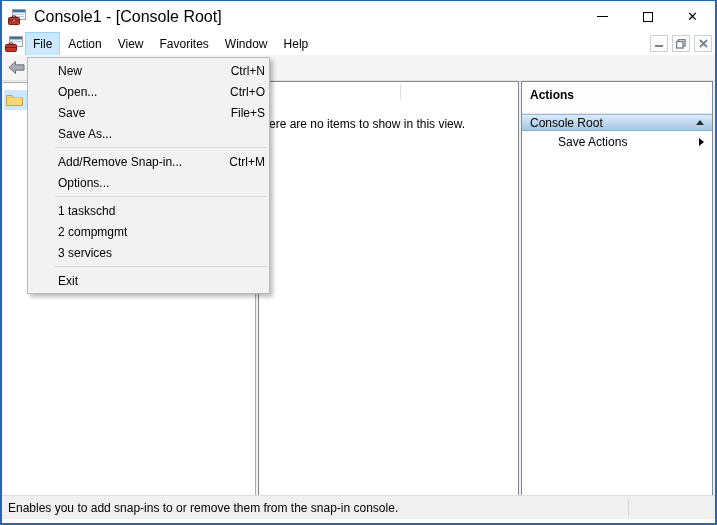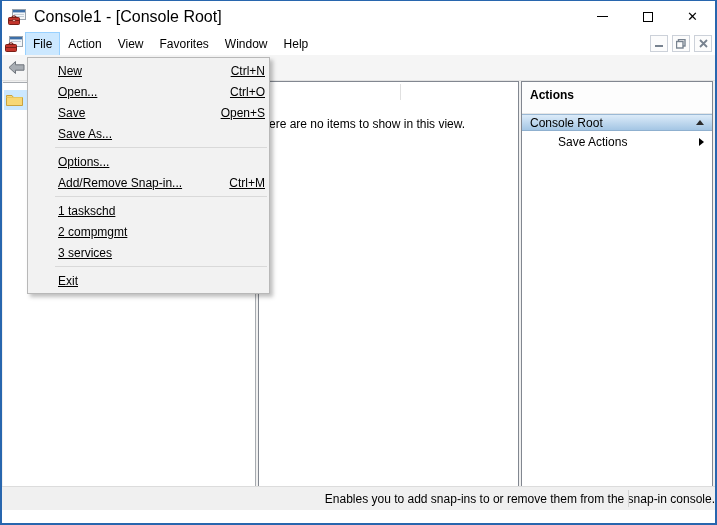--- a/index.html
+++ b/index.html
@@ -40,26 +40,26 @@
   .actions-panel { position:absolute; left:519px; top:0; width:192px; height:416px; background:#fff; border:1px solid #828790; }
   .actions-header { height:32px; line-height:26px; padding-left:8px; font-weight:bold; background:#fdfdfd; border-bottom:1px solid #e6e6e6; }
   .actions-group { height:17px; display:flex; align-items:center; padding:0 8px;
     background:linear-gradient(to bottom,#dcebf9,#a4c6e4); border-top:1px solid #9bb9d5; border-bottom:1px solid #8fb0cf; }
   .actions-group-label { flex:1; }
   .tri-up { width:0; height:0; border-left:4px solid transparent; border-right:4px solid transparent; border-bottom:5px solid #2b2b2b; }
   .more-actions { height:22px; display:flex; align-items:center; padding:0 8px 0 36px; background:#fff; }
   .more-actions-label { flex:1; }
   .tri-right { width:0; height:0; border-top:4px solid transparent; border-bottom:4px solid transparent; border-left:5px solid #000; }
   
-  .statusbar { position:absolute; left:0; right:0; bottom:13px; height:24px; background:#f0f0f0; border-top:1px solid #dcdcdc; display:flex; align-items:center;justify-content:flex-end; }
+  .statusbar { position:absolute; left:0; right:0; bottom:4px; height:24px; background:#f0f0f0; border-top:1px solid #dcdcdc; display:flex; align-items:center; }
   .status-text { margin-left:6px; }
   .status-divider { position:absolute; left:626px; top:3px; bottom:3px; width:1px; background:#d4d4d4; }
   
   .file-menu { position:absolute; left:25px; top:56px; width:243px; background:#f2f2f2;
-    border:1px solid #b8b8b8; box-shadow:3px 3px 4px rgba(0,0,0,0.25); padding:2px 0; z-index:10;text-decoration:underline; }
+    border:1px solid #b8b8b8; box-shadow:3px 3px 4px rgba(0,0,0,0.25); padding:2px 0; z-index:10; }
   .fm-item { height:21px; display:flex; align-items:center; cursor:default; }
   .fm-label { flex:1; padding-left:30px; }
   .fm-shortcut { padding-right:4px; text-align:right; }
   .fm-sep { border-top:1px solid #d9d9d9; margin:3px 2px 3px 27px; }
 </style>
 </head>
 <body>
 
 <div class="window">
 
@@ -176,35 +176,35 @@
       <div class="fm-item">
         <span class="fm-label">New</span>
         <span class="fm-shortcut">Ctrl+N</span>
       </div>
       <div class="fm-item">
         <span class="fm-label">Open...</span>
         <span class="fm-shortcut">Ctrl+O</span>
       </div>
       <div class="fm-item">
         <span class="fm-label">Save</span>
-        <span class="fm-shortcut">Open+S</span>
+        <span class="fm-shortcut">File+S</span>
       </div>
       <div class="fm-item">
         <span class="fm-label">Save As...</span>
         <span class="fm-shortcut"></span>
       </div>
       <div class="fm-sep"></div>
-      <div class="fm-item">
-        <span class="fm-label">Options...</span>
-        <span class="fm-shortcut"></span>
-      </div>
       <div class="fm-item">
         <span class="fm-label">Add/Remove Snap-in...</span>
         <span class="fm-shortcut">Ctrl+M</span>
       </div>
+      <div class="fm-item">
+        <span class="fm-label">Options...</span>
+        <span class="fm-shortcut"></span>
+      </div>
       <div class="fm-sep"></div>
       <div class="fm-item">
         <span class="fm-label">1 taskschd</span>
         <span class="fm-shortcut"></span>
       </div>
       <div class="fm-item">
         <span class="fm-label">2 compmgmt</span>
         <span class="fm-shortcut"></span>
       </div>
       <div class="fm-item">

